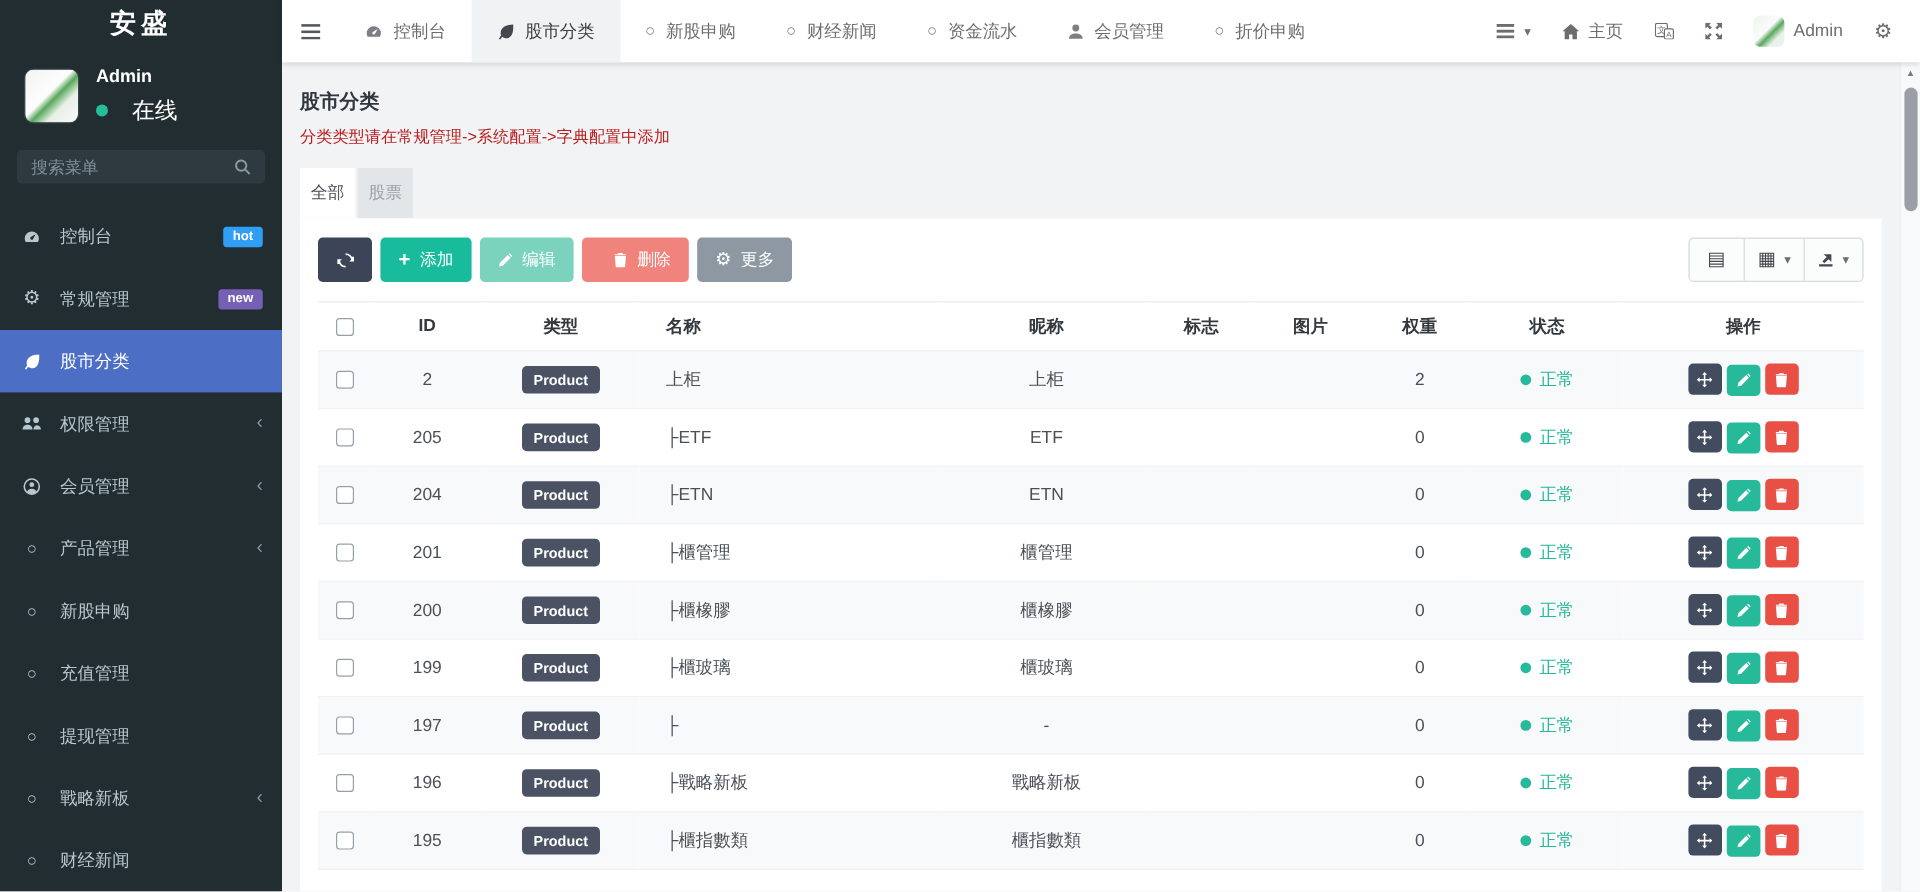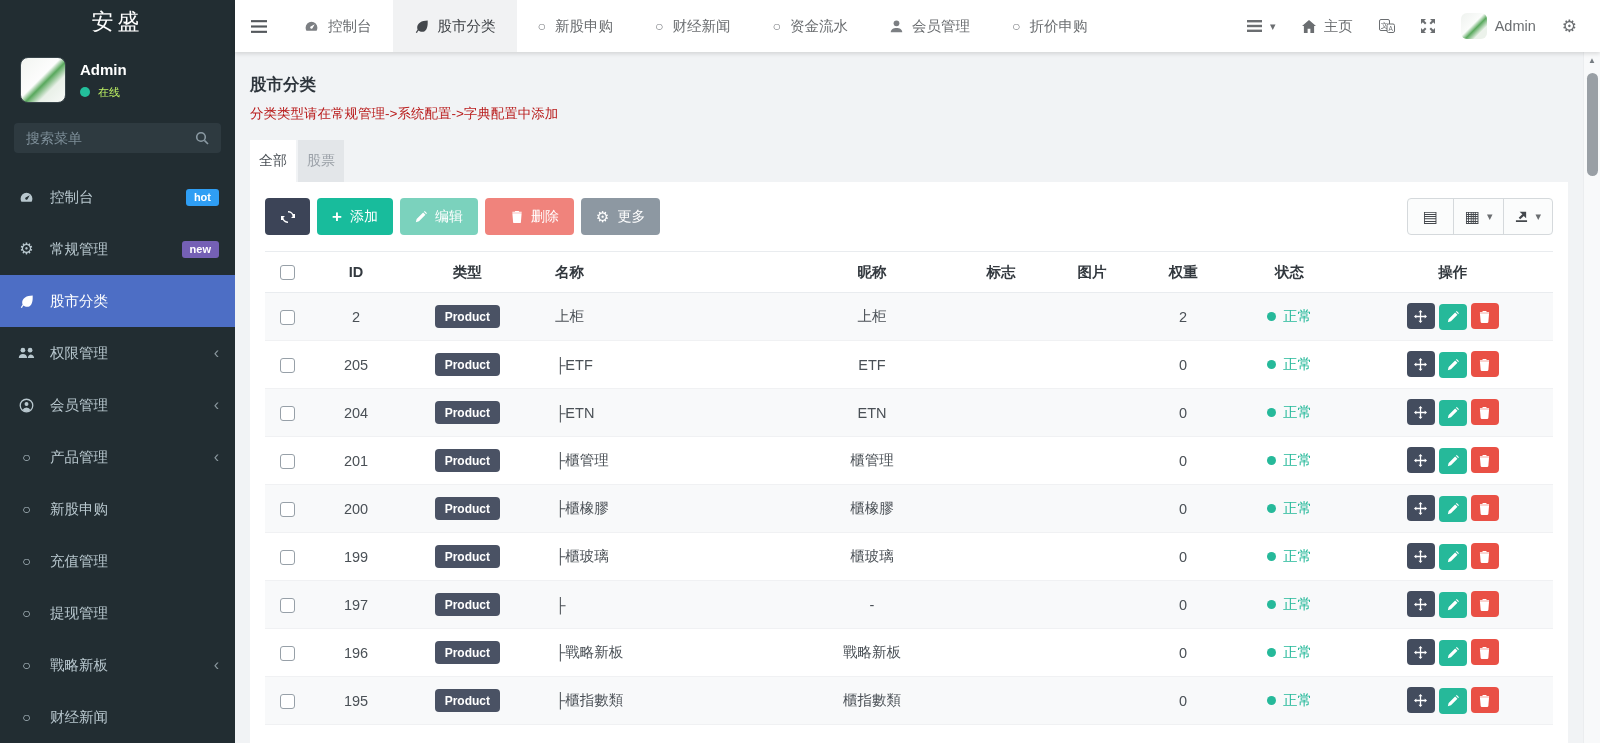--- a/index.html
+++ b/index.html
@@ -11,25 +11,25 @@
   }
   *{box-sizing:border-box; margin:0; padding:0;}
   html,body{width:1600px; height:743px; overflow:hidden;}
   body{font-family:"Liberation Sans","DejaVu Sans",sans-serif; font-size:14px; background:#f1f3f5;}
   .app{display:flex; width:1600px; height:743px;}
   .icon svg{display:block;}
   .u-ico{display:inline-block; line-height:1;}
 
   
   .sidebar{width:235px; flex:0 0 235px; background:var(--sidebar-bg); color:#b8c7ce; display:flex; flex-direction:column; overflow:hidden;}
-  .brand{height:54px; display:flex; align-items:center; justify-content:center; color:#fff; font-size:22px; font-weight:400; letter-spacing:4px;}
+  .brand{height:54px; display:flex; align-items:center; justify-content:center; color:#fff; font-size:22px; font-weight:700; letter-spacing:4px;}
   .userpanel{display:flex; align-items:center; gap:14px; padding:14px 20px 18px;}
   .avatar{width:46px; height:46px; border-radius:8px; background:linear-gradient(135deg,#f2f5f1 0%,#fdfdfd 45%,#58a85c 55%,#e9f0e8 70%,#f7f9f7 100%); border:1px solid #39454b;}
   .username{color:#fff; font-weight:bold; font-size:15px; margin-bottom:7px;}
-  .status{display:flex; align-items:center; gap:8px; font-size:11px; color:#bef264;}
+  .status{display:flex; align-items:center; gap:20px; font-size:19px; color:#ffffff;}
   .dot{width:10px; height:10px; border-radius:50%; background:var(--online-green); display:inline-block;}
   .searchbox{margin:2px 14px 12px; height:37px; background:#2e3a40; border-radius:4px; display:flex; align-items:center; padding:0 12px; justify-content:space-between;}
   .searchbox input{background:transparent; border:none; outline:none; color:#9fb0ba; font-size:14px; width:150px; font-family:inherit;}
   .searchbox input::placeholder{color:#7e8f99;}
   .searchbox .icon{color:#8b9aa3;}
   .menu{flex:1; padding-top:6px;}
   .menu-item{height:52px; display:flex; align-items:center; gap:13px; padding:0 16px; font-size:14.5px; color:#b8c7ce; cursor:pointer;}
   .menu-item.active{background:var(--sidebar-active); color:#fff;}
   .mi-icon{width:21px; display:flex; justify-content:center; font-size:15px;}
   .mi-badge{margin-left:auto; font-size:11px; font-weight:bold; color:#fff; padding:2.5px 8px; border-radius:3px;}

